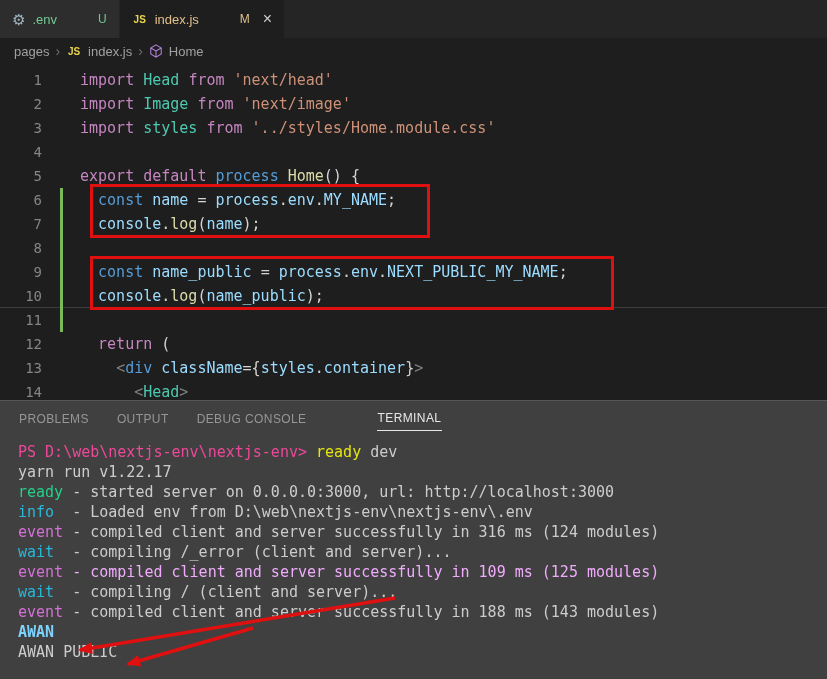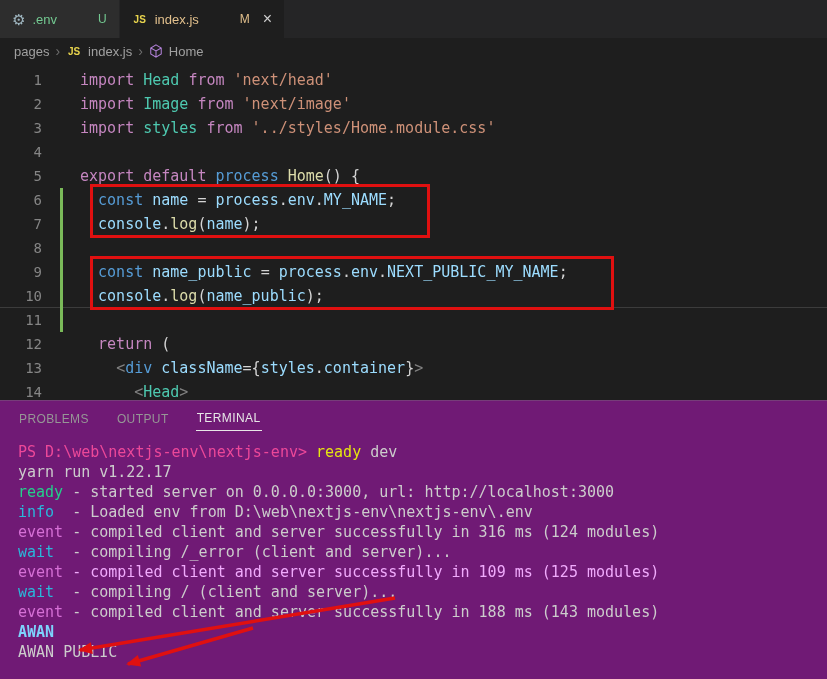--- a/index.html
+++ b/index.html
@@ -46,24 +46,24 @@
     content: ""; position: absolute; left: 60px; top: 0; bottom: 0; width: 3px;
     background: var(--git-added, #7aba59);
   }
   .code-line.current { box-shadow: inset 0 -1px 0 0 #3c3c3c; }
 
   .ann-box { position: absolute; border: 3px solid var(--annotation, #e01010); z-index: 40; pointer-events: none; }
   #ann-box-1 { left: 90px; top: 120px; width: 340px; height: 54px; }
   #ann-box-2 { left: 90px; top: 192px; width: 524px; height: 54px; }
 
   
-  .panel { position: absolute; top: 400px; left: 0; right: 0; bottom: 0; background: #701a75; border-top: 1px solid rgba(128,128,128,0.35); }
+  .panel { position: absolute; top: 400px; left: 0; right: 0; bottom: 0; background: #404040; border-top: 1px solid rgba(128,128,128,0.35); }
   .panel-tabs { display: flex; gap: 26px; padding-left: 18px; height: 36px; align-items: center; font-size: 12px; color: #969696; letter-spacing: 0.4px; }
   .panel-tab { cursor: pointer; padding: 4px 1px 5px; }
-  .panel-tab.active { color: #e7e7e7; border-bottom: 1px solid #e7e7e7; }
+  .panel-tab.active { color: #e7e7e7; border-bottom: 1px solid #e7e7e7; margin-left: 43px; }
 
   .terminal {
     position: absolute; top: 436px; left: 0; right: 0; bottom: 0;
     padding: 6px 0 0 18px; overflow: hidden;
     font-family: "DejaVu Sans Mono", "Liberation Mono", monospace;
     font-size: 15px;
   }
   .term-line { height: 20px; line-height: 20px; white-space: pre; color: var(--fg, #ccc); }
 
   .arrows { position: absolute; left: 0; top: 0; z-index: 60; pointer-events: none; }
@@ -117,20 +117,21 @@
       <div class="code-line"><span class="ln">14</span><span class="code"><span style="color: rgb(212, 212, 212);">      </span><span style="color: rgb(128, 128, 128);">&lt;</span><span style="color: rgb(78, 201, 176);">Head</span><span style="color: rgb(128, 128, 128);">&gt;</span></span></div>
     </div>
   <div class="ann-box" id="ann-box-1"></div>
   <div class="ann-box" id="ann-box-2"></div>
 </div>
 
 <div class="panel">
   <div class="panel-tabs">
     <span class="panel-tab">PROBLEMS</span>
     <span class="panel-tab">OUTPUT</span>
+    <span class="panel-tab">DEBUG CONSOLE</span>
     <span class="panel-tab active">TERMINAL</span>
   </div>
 </div>
 
 <div class="terminal">
   <div>
       <div class="term-line"><span style="color: #ec4899;">PS D:\web\nextjs-env\nextjs-env&gt; </span><span style="color: rgb(229, 229, 16);">ready</span><span style="color: rgb(204, 204, 204);"> dev</span></div>
       <div class="term-line"><span style="color: rgb(204, 204, 204);">yarn run v1.22.17</span></div>
       <div class="term-line"><span style="color: rgb(35, 209, 139);">ready</span><span style="color: rgb(204, 204, 204);"> - started server on 0.0.0.0:3000, url: http://localhost:3000</span></div>
       <div class="term-line"><span style="color: rgb(41, 184, 219);">info</span><span style="color: rgb(204, 204, 204);">  - Loaded env from D:\web\nextjs-env\nextjs-env\.env</span></div>

